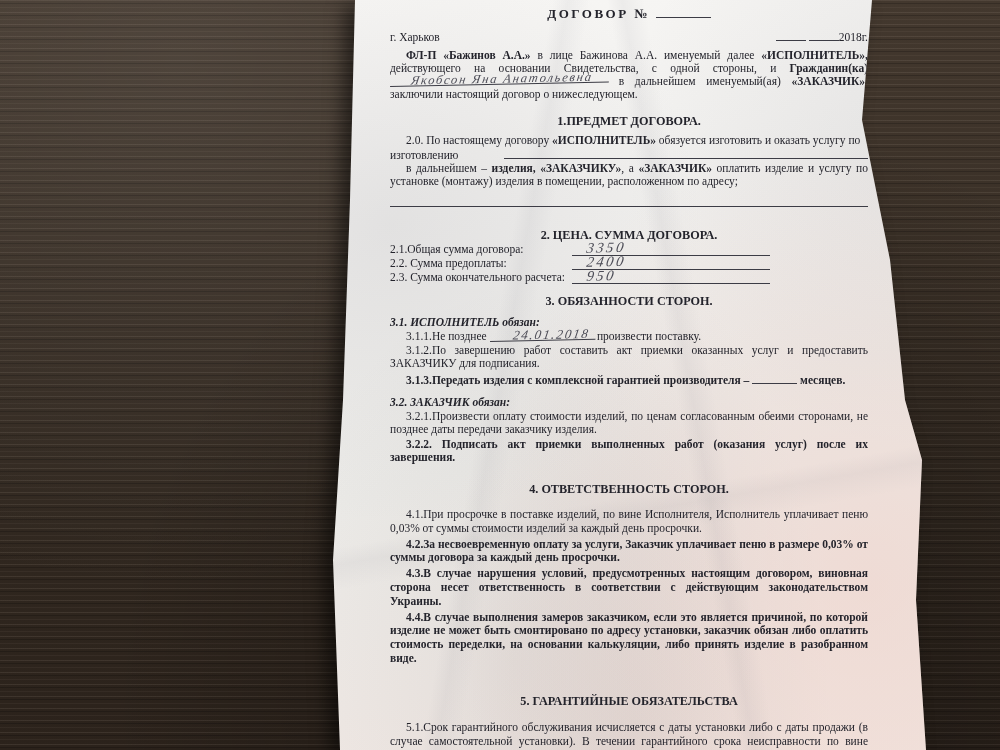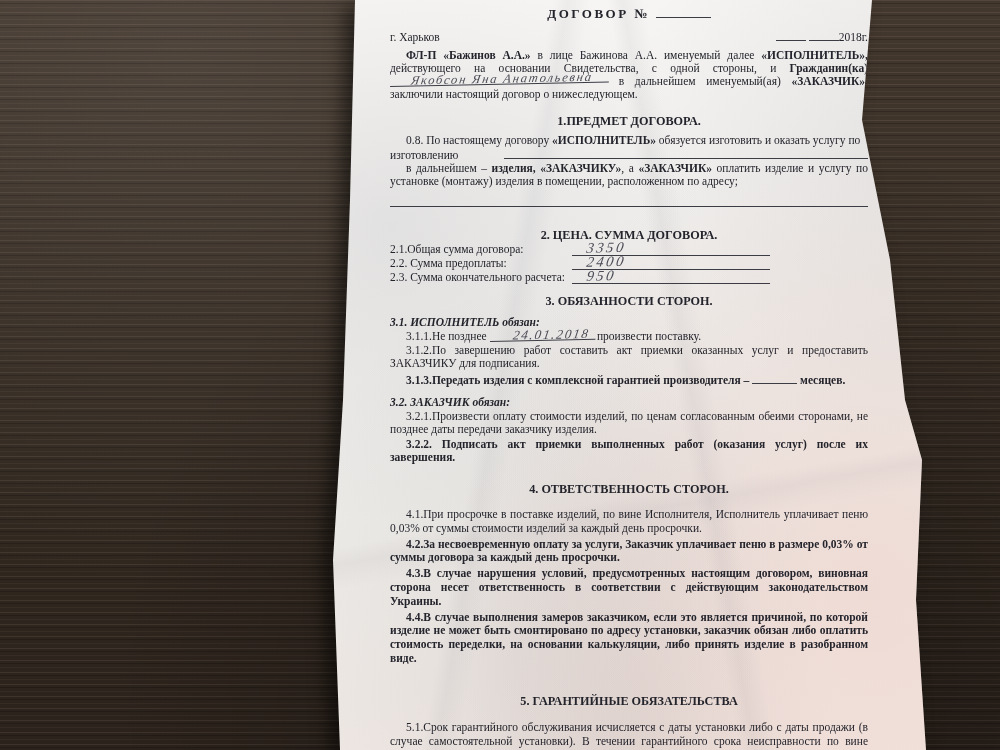--- a/index.html
+++ b/index.html
@@ -78,21 +78,21 @@
         <div class="title"><span>ДОГОВОР №</span> <span class="blank w55"></span></div>
 
         <div class="cityrow">
           <span>г. Харьков</span>
           <span><span class="blank w30"></span> <span class="blank w30"></span><span>2018г.</span></span>
         </div>
 
         <p class="p intro"><span class="b">ФЛ-П «Бажинов А.А.»</span><span> в лице Бажинова А.А. именуемый далее </span><span class="b">«ИСПОЛНИТЕЛЬ»,</span><span> действующего на основании Свидетельства, с одной стороны, и </span><span class="b">Гражданин(ка)</span> <span class="hand hand-name">Якобсон Яна Анатольевна</span><span> в дальнейшем именуемый(ая) </span><span class="b">«ЗАКАЗЧИК»,</span><span> заключили настоящий договор о нижеследующем.</span></p>
 
         <div class="h h1m">1.ПРЕДМЕТ ДОГОВОРА.</div>
-        <p class="p mt6"><span>0.8. По настоящему договору </span><span class="b">«ИСПОЛНИТЕЛЬ»</span><span> обязуется изготовить и оказать услугу по</span></p>
+        <p class="p mt6"><span>2.0. По настоящему договору </span><span class="b">«ИСПОЛНИТЕЛЬ»</span><span> обязуется изготовить и оказать услугу по</span></p>
         <div class="lineb">
             <span>изготовлению</span>
             <span class="blank grow"></span>
           </div>
         <p class="p"><span>в дальнейшем – </span><span class="b">изделия, «ЗАКАЗЧИКУ»</span><span>, а </span><span class="b">«ЗАКАЗЧИК»</span><span> оплатить изделие и услугу по установке (монтажу) изделия в помещении, расположенном по адресу;</span></p>
         <span class="blank full"></span>
 
         <div class="h h2m">2. ЦЕНА. СУММА ДОГОВОРА.</div>
         <div class="money">
           <span class="money-label">2.1.Общая сумма договора:</span>

